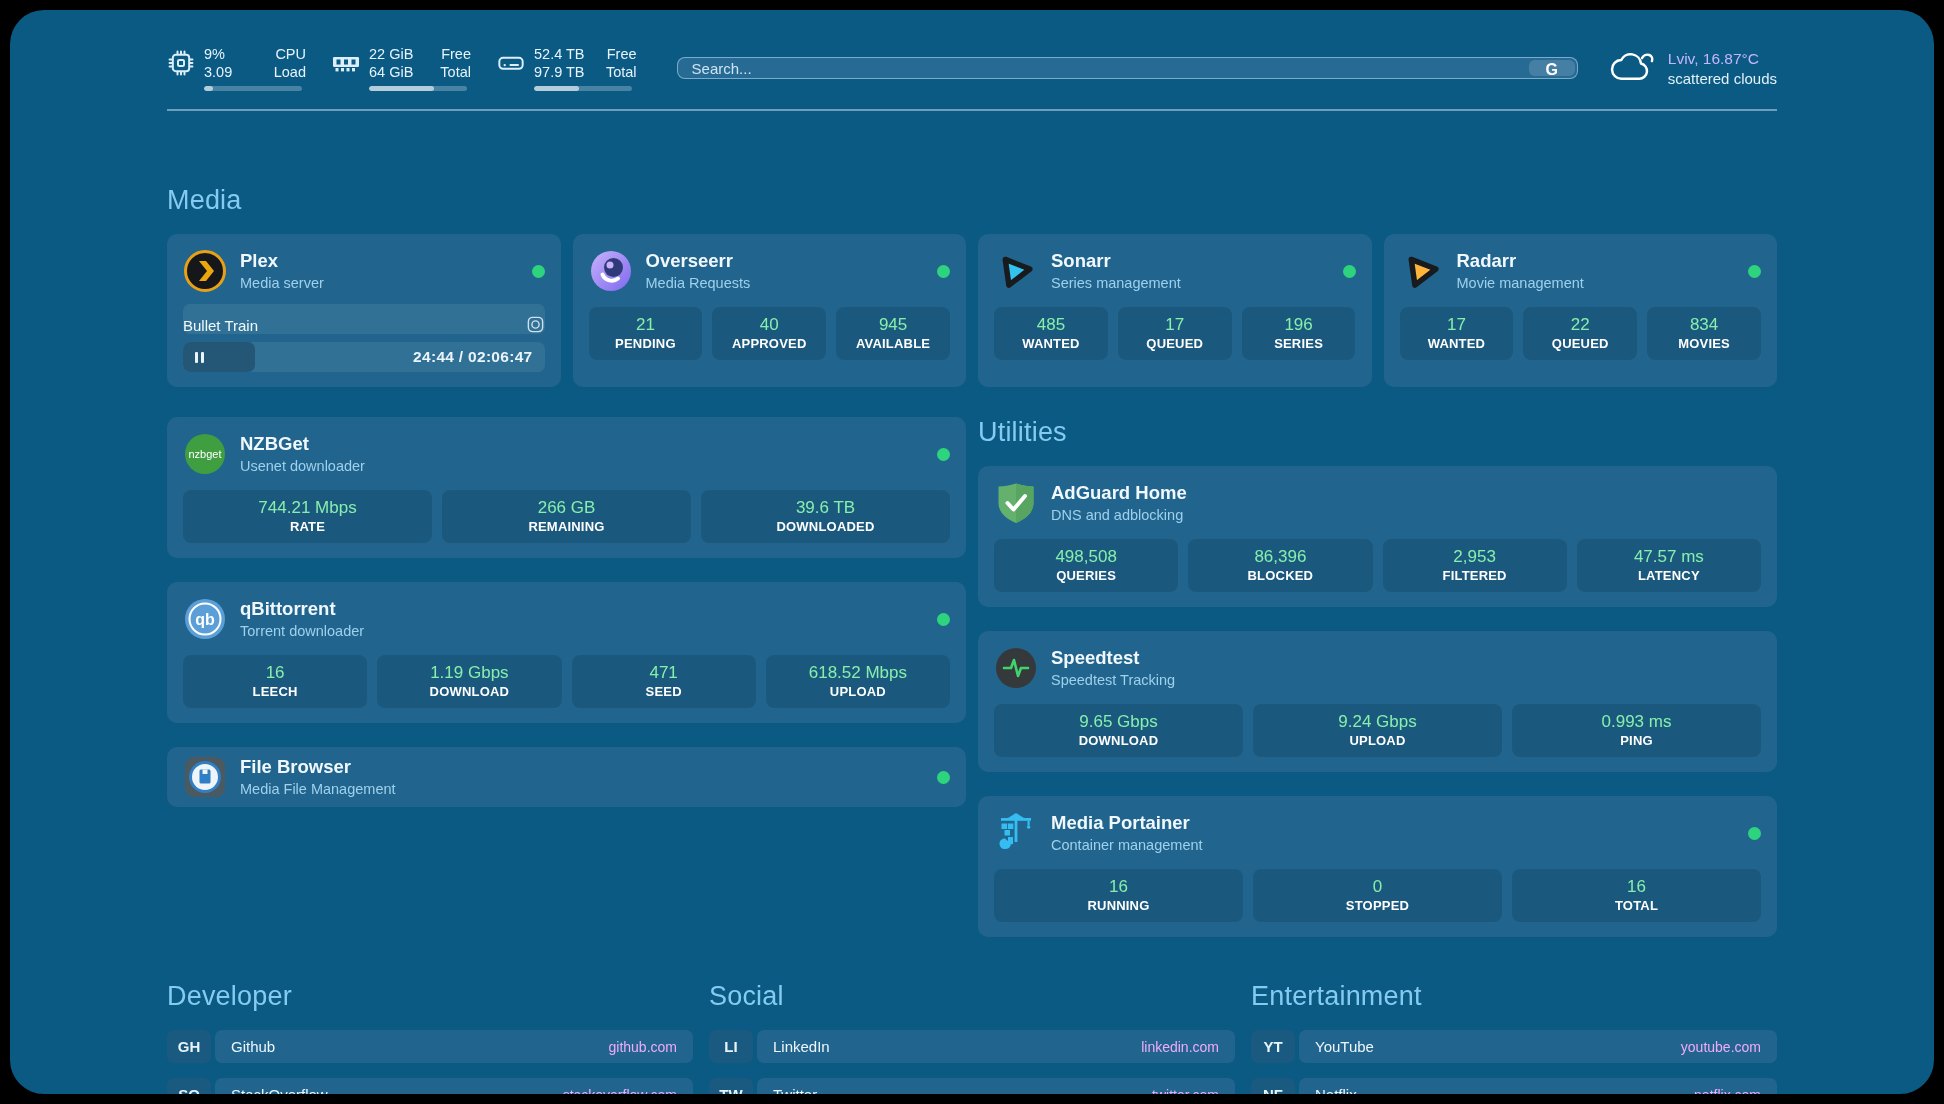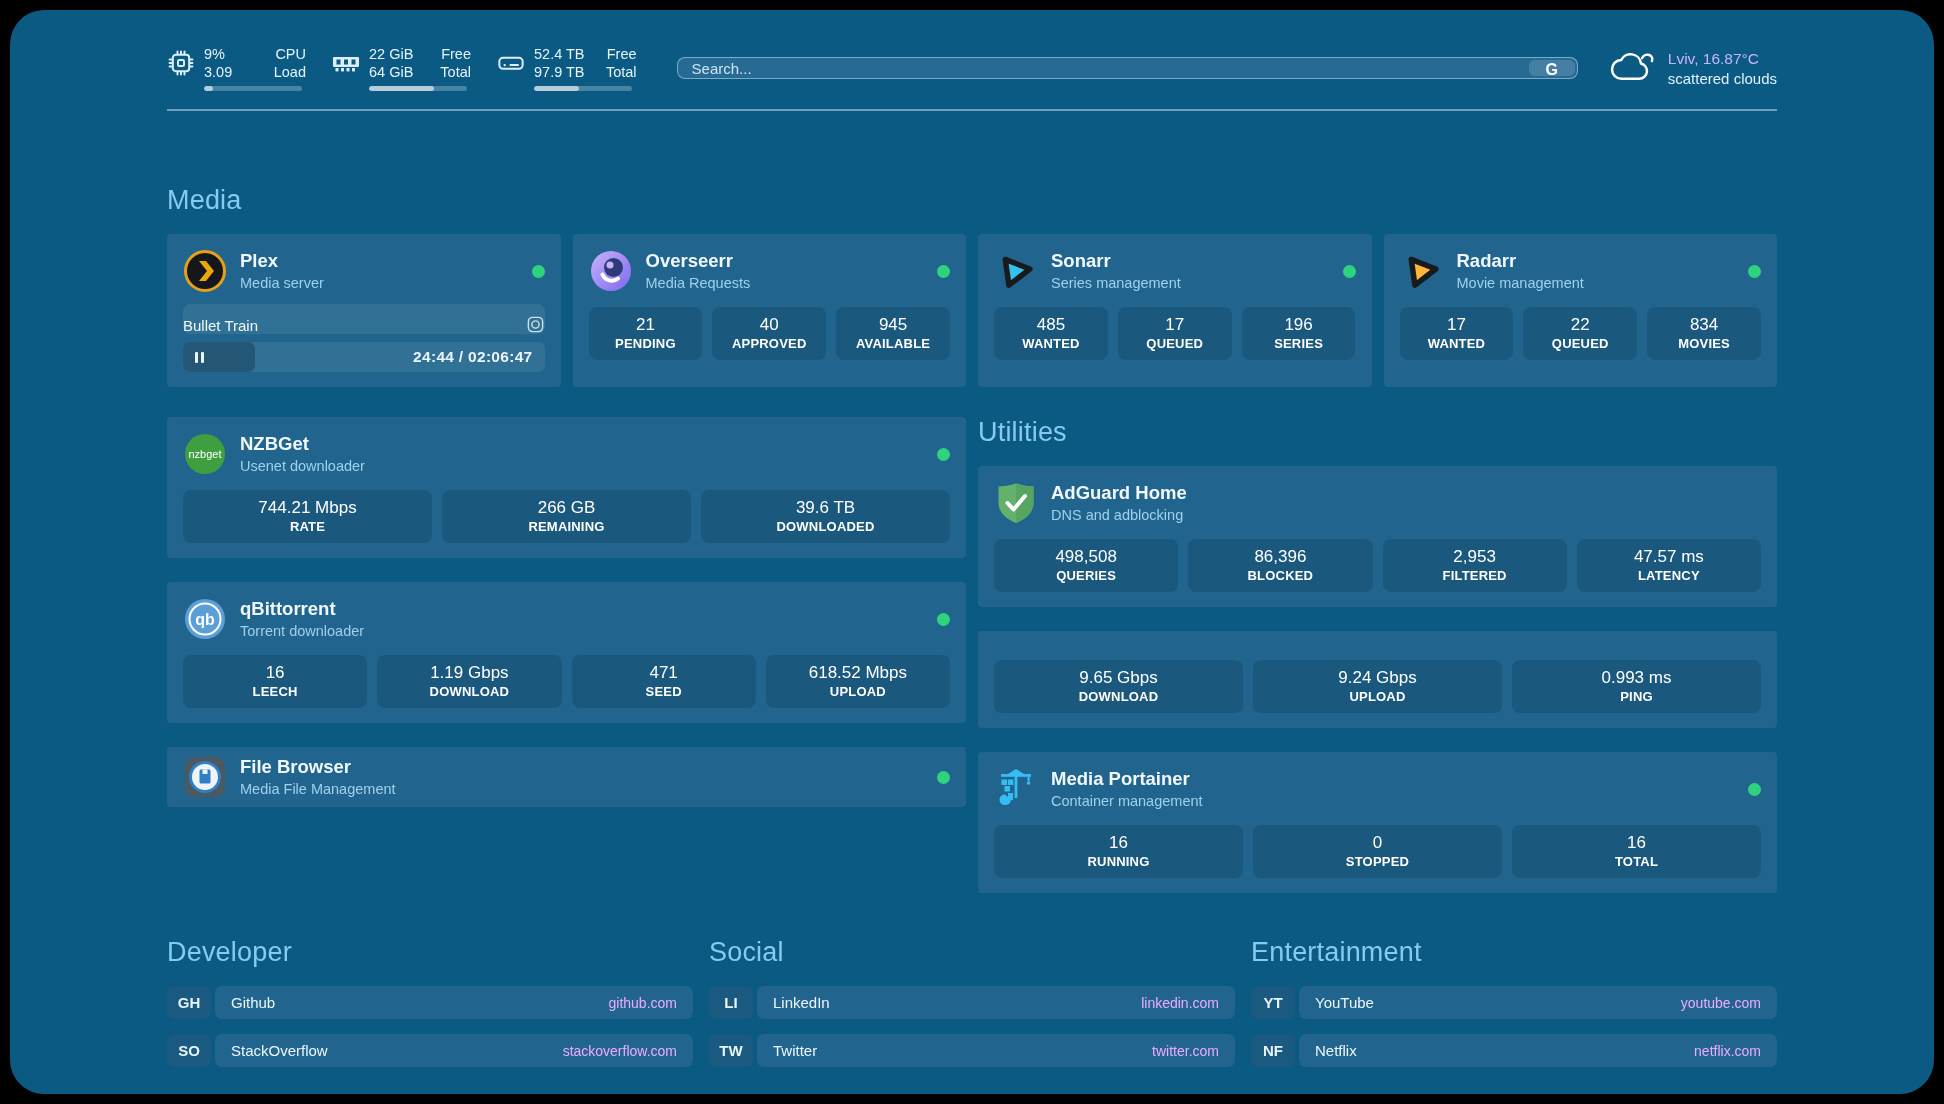--- a/index.html
+++ b/index.html
@@ -43,32 +43,32 @@
   .weather-l1 { font-size:15.5px; color:#c4b5fd; line-height:20px; }
   .weather-l2 { font-size:15px; color:#e2f0f8; line-height:19px; }
 
   .divider { margin-top:15px; height:0; border-top:2px solid rgba(188,220,240,.55); }
 
   
   .sec-title { font-size:27px; font-weight:500; color:#85cbf1; margin:0 0 18px 0; letter-spacing:.2px; }
   .media-section { margin-top:74px; }
   .grid4 { display:grid; grid-template-columns:repeat(4,1fr); gap:12px; }
 
-  .card { background:#21658e; border-radius:4px; padding:15px 16px; }
+  .card { background:#21658e; border-radius:10px; padding:15px 16px; }
   .svc-header { display:flex; align-items:center; gap:13px; }
   .svc-icon { width:44px; height:44px; flex:none; display:flex; align-items:center; justify-content:center; }
   .svc-icon svg { width:100%; height:100%; }
   .tilt { transform:rotate(-8deg); }
   .svc-titles { display:flex; flex-direction:column; }
   .svc-name { font-size:18.5px; font-weight:600; color:#f1f8fd; line-height:22px; }
   .svc-sub { font-size:14.5px; color:#9fd0ec; line-height:18px; margin-top:2px; }
   .dot { margin-left:auto; width:13px; height:13px; border-radius:50%; background:#2ed47d; flex:none; }
   .stats { display:flex; gap:10px; margin-top:14px; }
   .stat { flex:1; background:rgba(3,24,40,.16); border-radius:8px; text-align:center; padding:7px 4px 8px; }
-  .stat-v { font-size:17px; color:#ffffff; line-height:21px; }
+  .stat-v { font-size:17px; color:#86efac; line-height:21px; }
   .stat-l { font-size:13px; font-weight:700; color:#fff; letter-spacing:.2px; line-height:16px; margin-top:1px; }
 
   
   .np-row { margin-top:11px; height:30px; background:rgba(255,255,255,.08); border-radius:7px;
             display:flex; align-items:flex-end; padding:0 0; }
   .np-title { font-size:15px; color:#f2f8fc; }
   .np-cam { margin-left:auto; width:19px; height:19px; }
   .player-row { position:relative; margin-top:8px; height:30px; background:rgba(255,255,255,.08);
                 border-radius:7px; display:flex; align-items:center; overflow:hidden; }
   .player-progress { position:absolute; left:0; top:0; bottom:0; background:rgba(8,32,52,.32); border-radius:7px; }
@@ -459,20 +459,32 @@
                 <div class="stat-l">FILTERED</div>
               </div>
               <div class="stat">
                 <div class="stat-v">47.57 ms</div>
                 <div class="stat-l">LATENCY</div>
               </div>
             </div>
           </div>
 
           <div class="card">
+            <div class="svc-header">
+              <span class="svc-icon">
+                <svg viewBox="0 0 44 44">
+                  <circle cx="22" cy="22" r="20" fill="#35393c"></circle>
+                  <path d="M10 22h7l3-8 4 16 3-8h7" stroke="#3fd56b" stroke-width="2.6" fill="none" stroke-linejoin="round" stroke-linecap="round"></path>
+                </svg>
+              </span>
+              <div class="svc-titles">
+                <div class="svc-name">Speedtest</div>
+                <div class="svc-sub">Speedtest Tracking</div>
+              </div>
+            </div>
             <div class="stats">
               <div class="stat">
                 <div class="stat-v">9.65 Gbps</div>
                 <div class="stat-l">DOWNLOAD</div>
               </div>
               <div class="stat">
                 <div class="stat-v">9.24 Gbps</div>
                 <div class="stat-l">UPLOAD</div>
               </div>
               <div class="stat">

